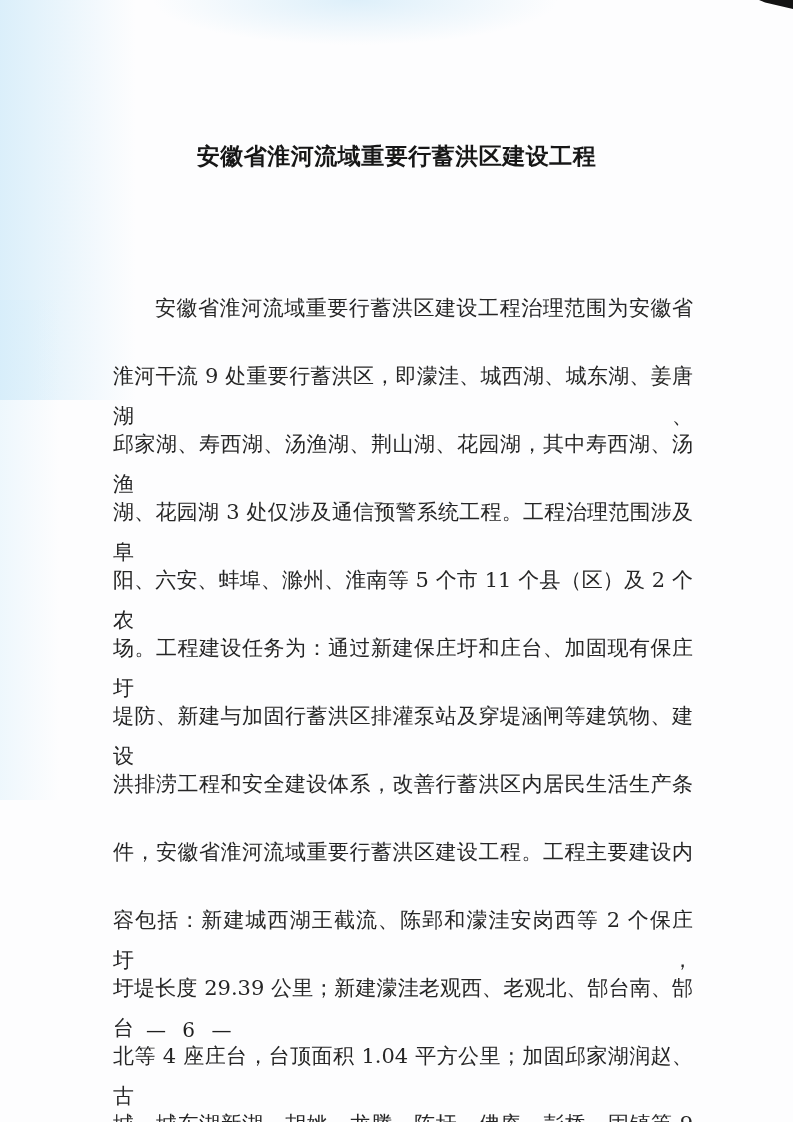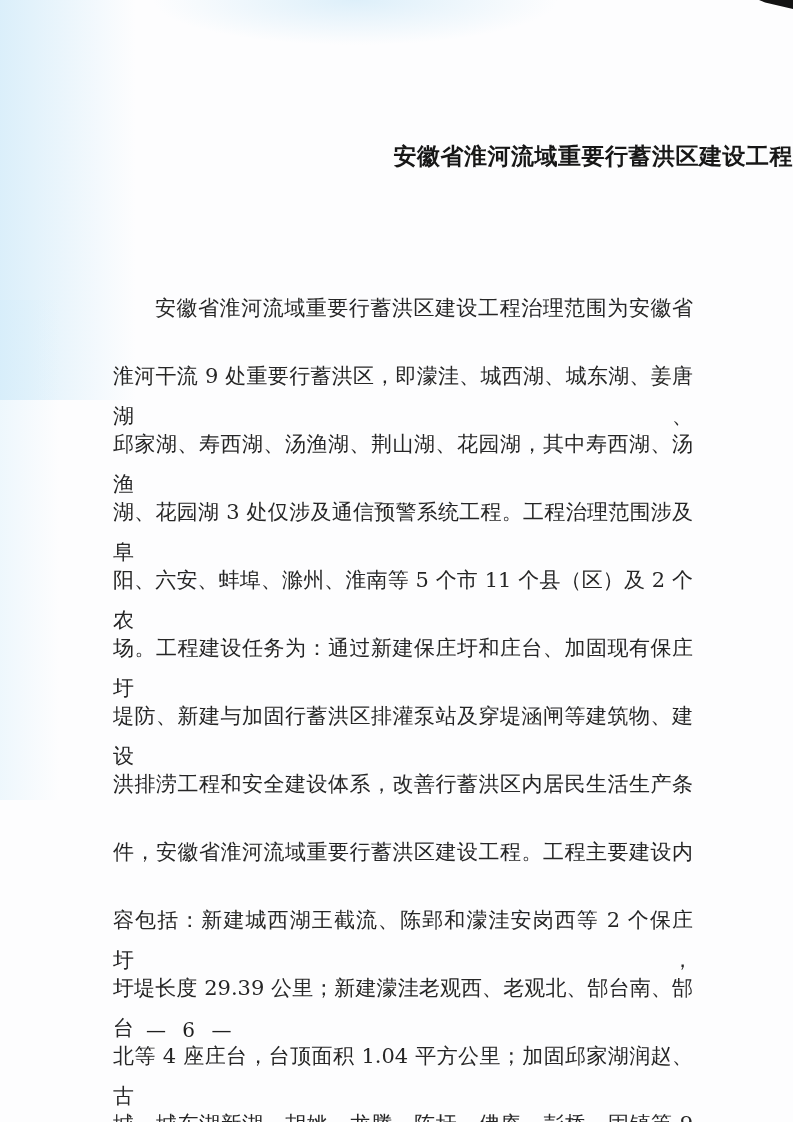--- a/index.html
+++ b/index.html
@@ -52,21 +52,21 @@
     top: 133px;
     left: 0;
     width: 100%;
     text-align: center;
     font-weight: bold;
     color: #171717;
     font-size: 23px;
     line-height: 46px;
     letter-spacing: 0.5px;
   }
-  .title-line { display: block; text-align: right; }
+  .title-line { display: block; }
   
   .body-text {
     position: absolute;
     top: 260px;
     left: 113px;
     width: 580px;
     font-size: 21px;
   }
   .body-line {
     height: 40px;

